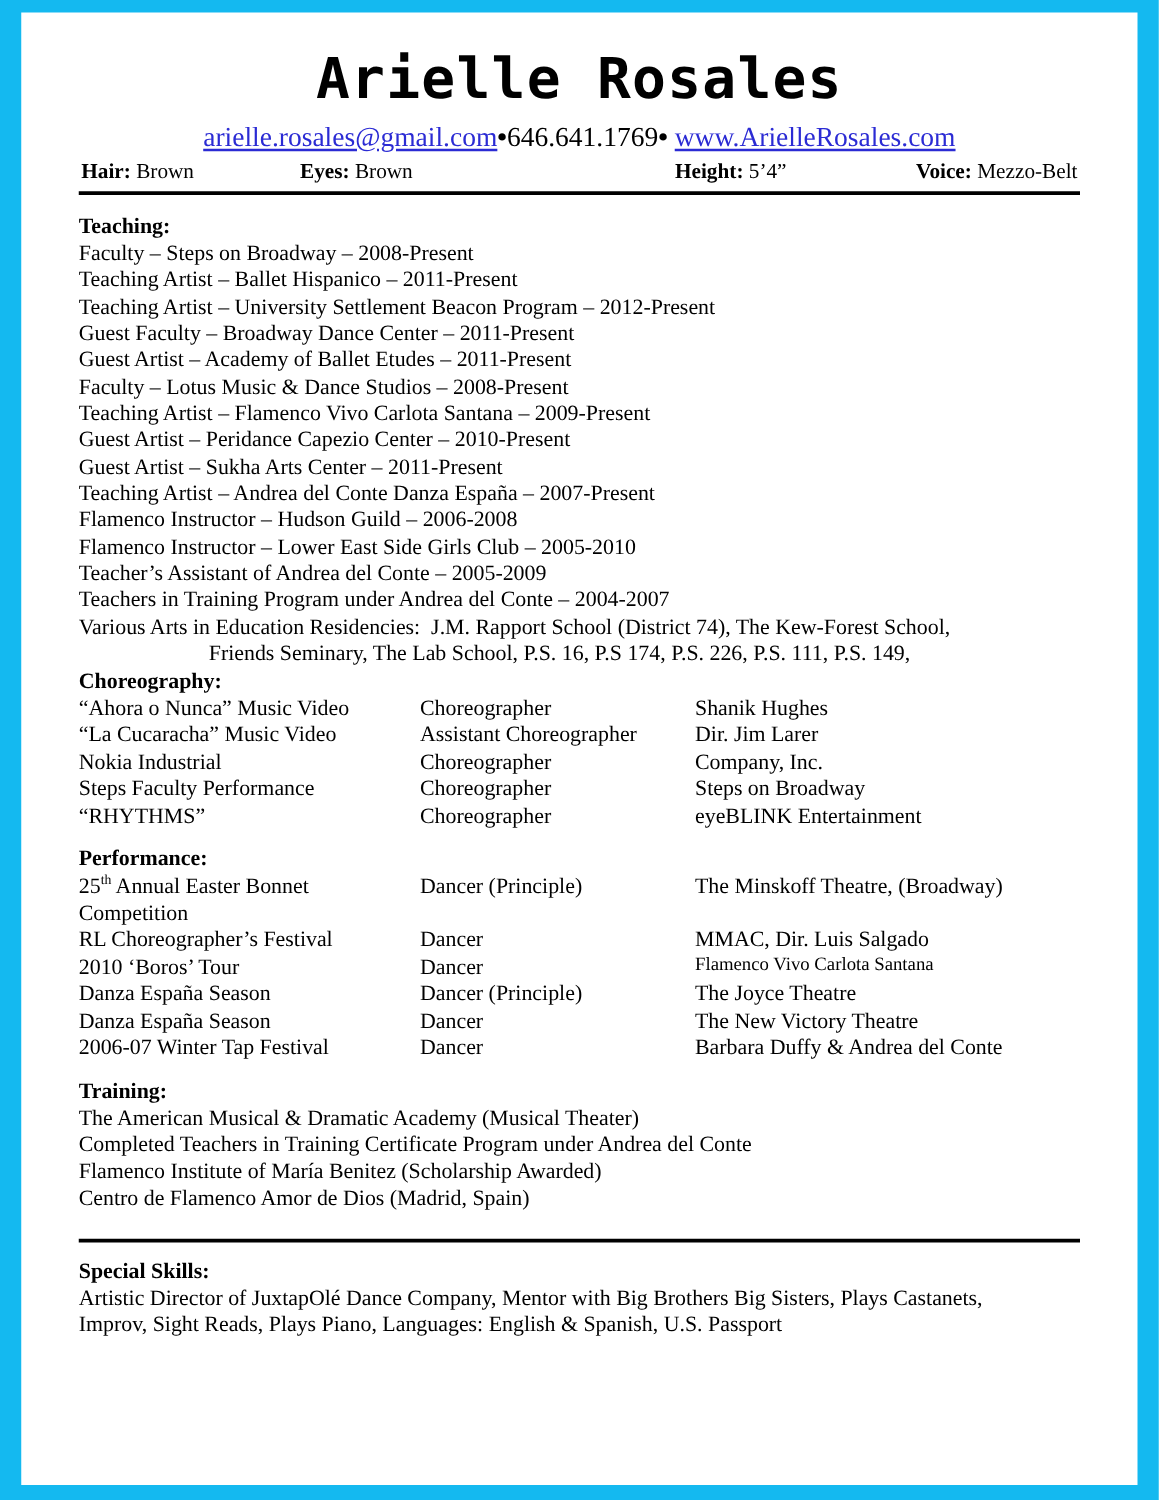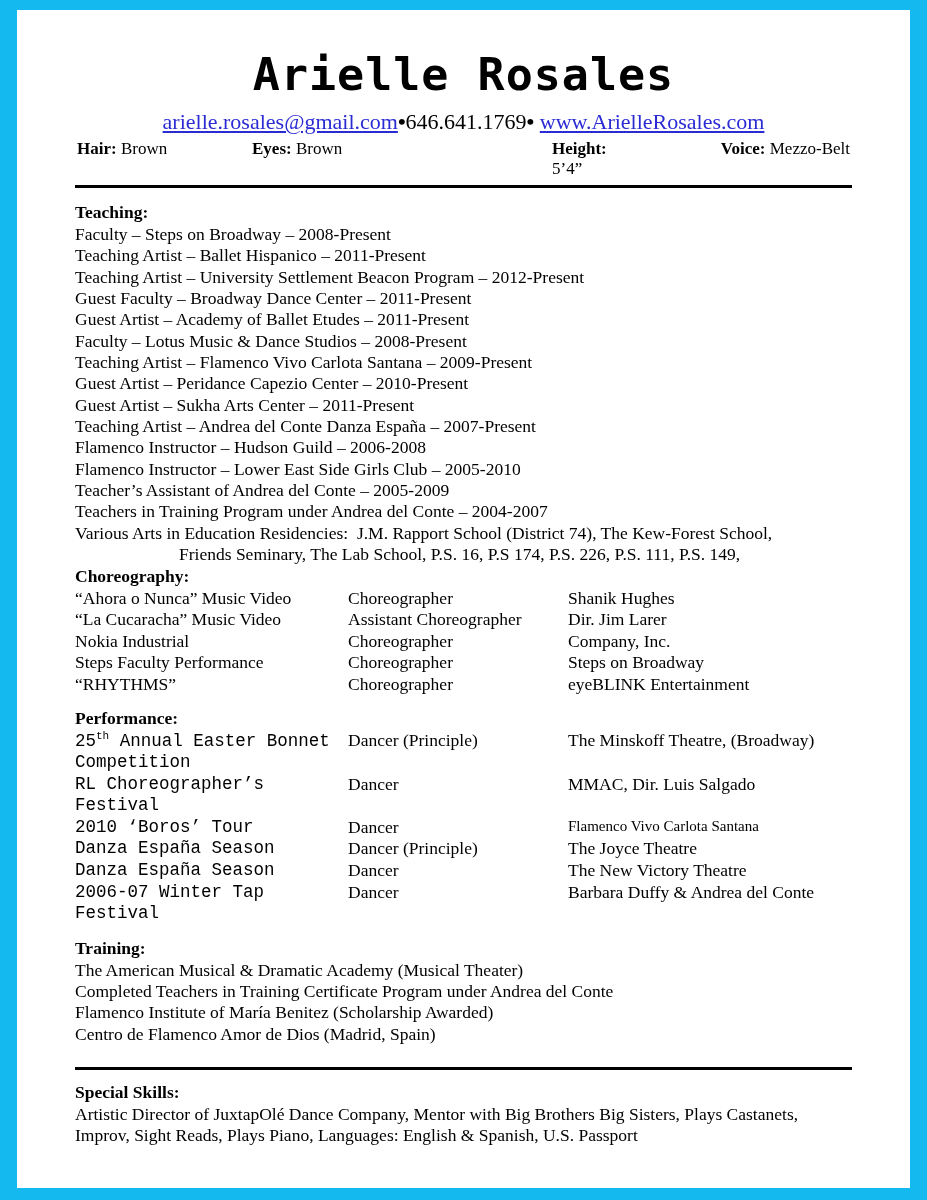--- a/index.html
+++ b/index.html
@@ -14,21 +14,21 @@
     overflow: hidden;
   }
   .page {
     position: absolute;
     left: 17px;
     top: 10px;
     width: 893px;
     height: 1178px;
     background: #ffffff;
     box-sizing: border-box;
-    padding: 12px;
+    padding: 0;
   }
   .inner {
     padding: 22px 46px 0 46px;
   }
   .name {
     text-align: center;
     font-family: "DejaVu Sans Mono", monospace;
     font-weight: bold;
     font-size: 45px;
     letter-spacing: 1px;
@@ -88,21 +88,21 @@
   .three-col {
     display: flex;
     font-size: 17.5px;
     color: #000;
     line-height: 1.23;
   }
   .c1 { width: 273px; }
   .c2 { width: 220px; }
   .c3 { flex: 1; }
   .c3.small { font-size: 15px; }
-  .perf .c1 { width: 273px; font-family: Liberation Mono, monospace; }
+  .perf .c1 { width: 273px; }
   .perf .c2 { width: 220px; }
   sup { font-size: 11px; vertical-align: super; }
   .bottom-rule {
     border-top: 3px solid #000;
     margin: 22px 0 12px 0;
   }
 </style>
 </head>
 <body>
 

